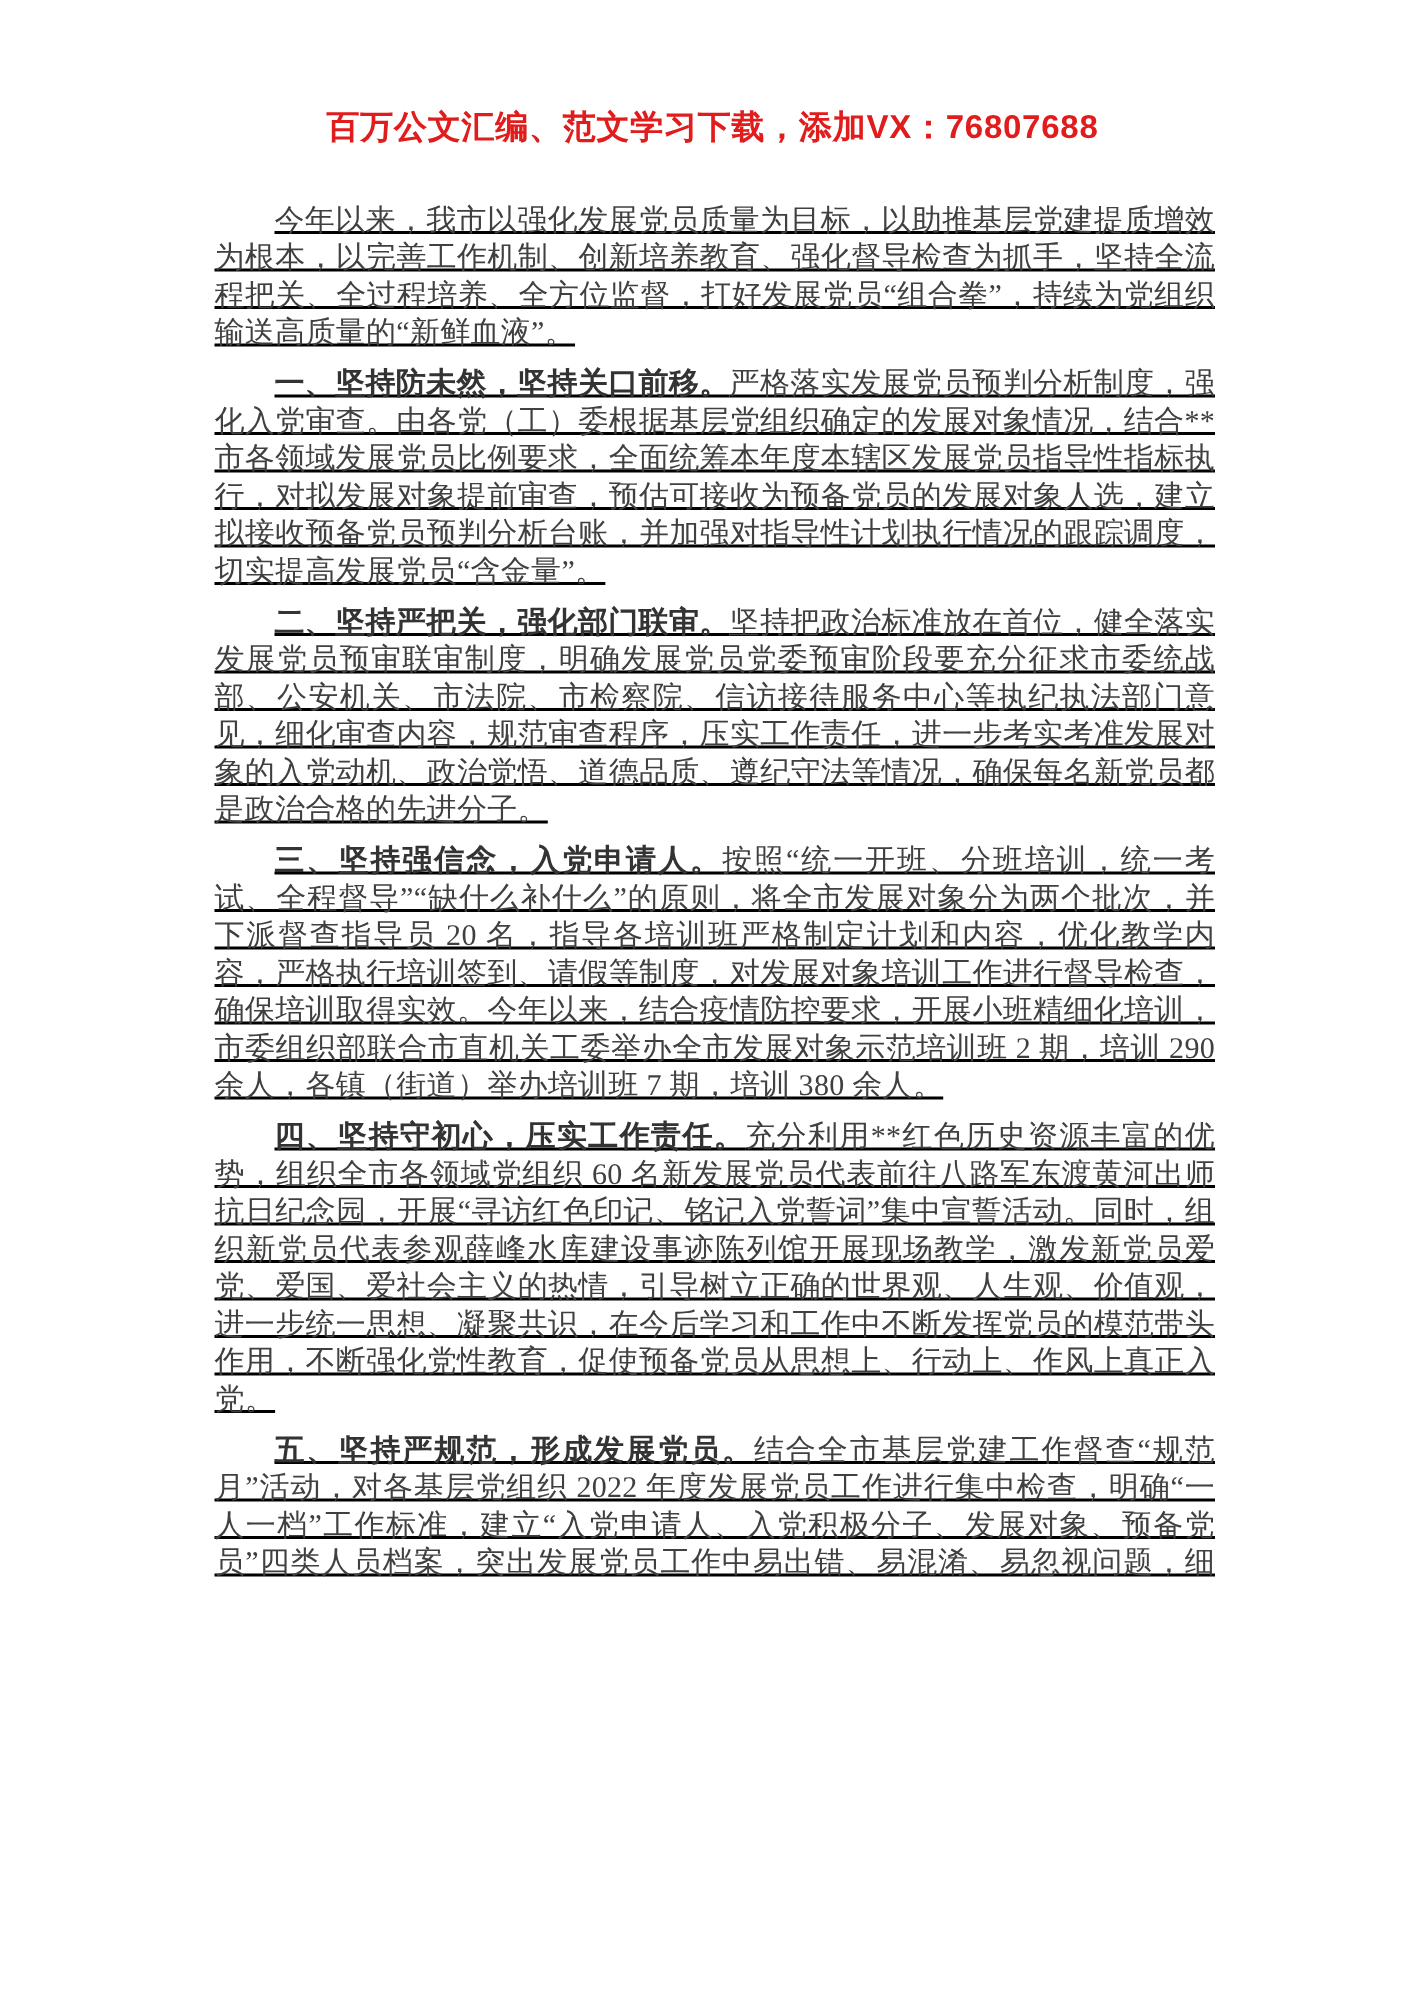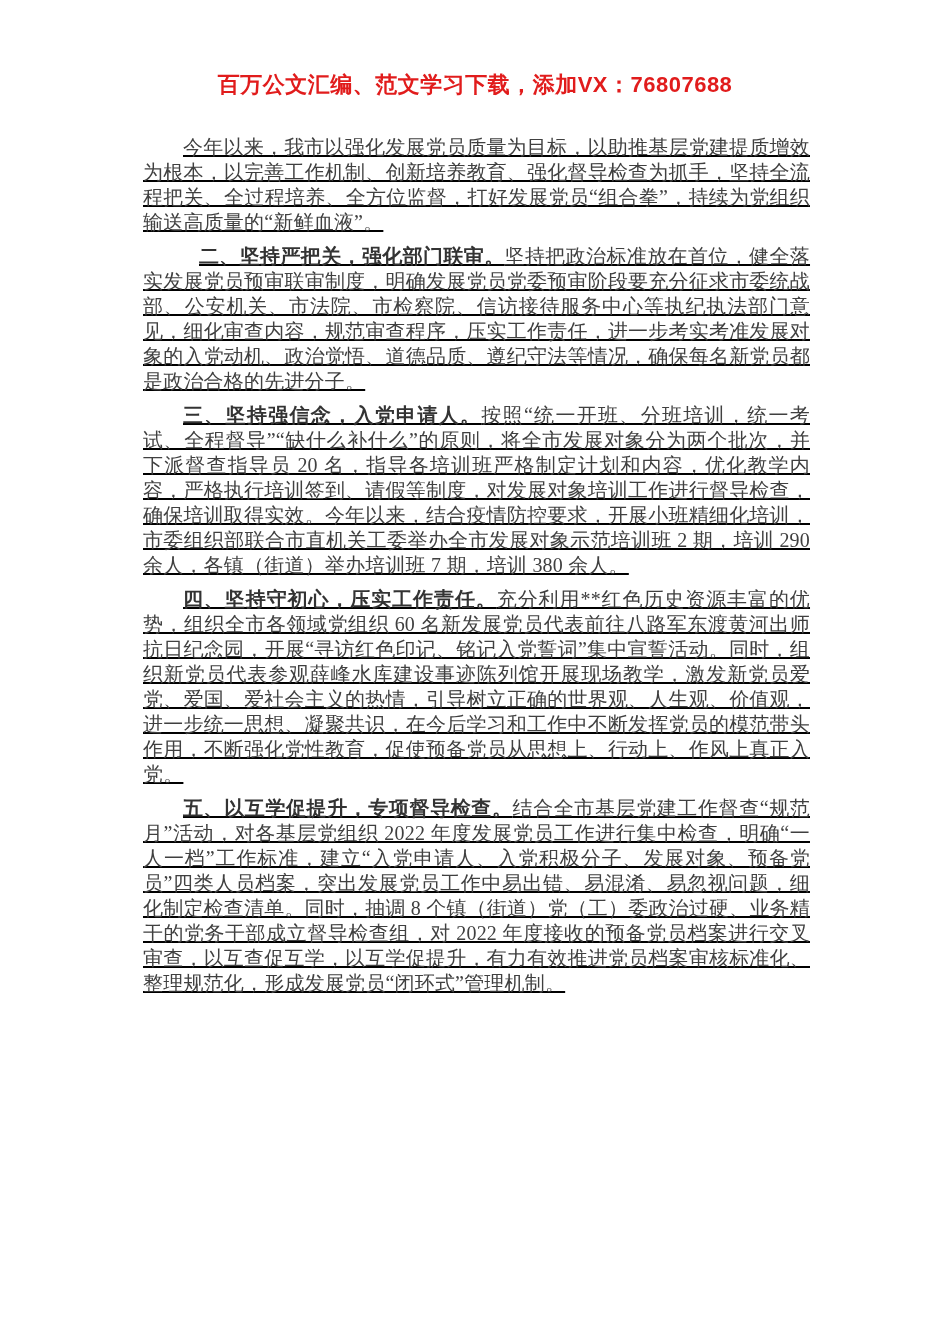--- a/index.html
+++ b/index.html
@@ -38,18 +38,19 @@
     font-weight: 700;
   }
 </style>
 </head>
 <body>
 
 <div class="page">
   <div class="notice" style="color: rgb(225, 28, 28);">百万公文汇编、范文学习下载，添加VX：76807688</div>
   <div class="content" id="paragraph-container">
       <p style="color: rgb(64, 64, 64);">今年以来，我市以强化发展党员质量为目标，以助推基层党建提质增效为根本，以完善工作机制、创新培养教育、强化督导检查为抓手，坚持全流程把关、全过程培养、全方位监督，打好发展党员“组合拳”，持续为党组织输送高质量的“新鲜血液”。</p>
-      <p style="color: rgb(64, 64, 64);"><strong style="color: rgb(51, 51, 51); margin-left: 16px;">二、坚持严把关，强化部门联审。</strong>坚持把政治标准放在首位，健全落实发展党员预审联审制度，明确发展党员党委预审阶段要充分征求市委统战部、公安机关、市法院、市检察院、信访接待服务中心等执纪执法部门意见，细化审查内容，规范审查程序，压实工作责任，进一步考实考准发展对象的入党动机、政治觉悟、道德品质、遵纪守法等情况，确保每名新党员都是政治合格的先进分子。</p>
+      <p style="color: rgb(64, 64, 64);"><strong style="color: rgb(51, 51, 51);">一、坚持防未然，坚持关口前移。</strong>严格落实发展党员预判分析制度，强化入党审查。由各党（工）委根据基层党组织确定的发展对象情况，结合**市各领域发展党员比例要求，全面统筹本年度本辖区发展党员指导性指标执行，对拟发展对象提前审查，预估可接收为预备党员的发展对象人选，建立拟接收预备党员预判分析台账，并加强对指导性计划执行情况的跟踪调度，切实提高发展党员“含金量”。</p>
+      <p style="color: rgb(64, 64, 64);"><strong style="color: rgb(51, 51, 51);">二、坚持严把关，强化部门联审。</strong>坚持把政治标准放在首位，健全落实发展党员预审联审制度，明确发展党员党委预审阶段要充分征求市委统战部、公安机关、市法院、市检察院、信访接待服务中心等执纪执法部门意见，细化审查内容，规范审查程序，压实工作责任，进一步考实考准发展对象的入党动机、政治觉悟、道德品质、遵纪守法等情况，确保每名新党员都是政治合格的先进分子。</p>
       <p style="color: rgb(64, 64, 64);"><strong style="color: rgb(51, 51, 51);">三、坚持强信念，入党申请人。</strong>按照“统一开班、分班培训，统一考试、全程督导”“缺什么补什么”的原则，将全市发展对象分为两个批次，并下派督查指导员 20 名，指导各培训班严格制定计划和内容，优化教学内容，严格执行培训签到、请假等制度，对发展对象培训工作进行督导检查，确保培训取得实效。今年以来，结合疫情防控要求，开展小班精细化培训，市委组织部联合市直机关工委举办全市发展对象示范培训班 2 期，培训 290 余人，各镇（街道）举办培训班 7 期，培训 380 余人。</p>
       <p style="color: rgb(64, 64, 64);"><strong style="color: rgb(51, 51, 51);">四、坚持守初心，压实工作责任。</strong>充分利用**红色历史资源丰富的优势，组织全市各领域党组织 60 名新发展党员代表前往八路军东渡黄河出师抗日纪念园，开展“寻访红色印记、铭记入党誓词”集中宣誓活动。同时，组织新党员代表参观薛峰水库建设事迹陈列馆开展现场教学，激发新党员爱党、爱国、爱社会主义的热情，引导树立正确的世界观、人生观、价值观，进一步统一思想、凝聚共识，在今后学习和工作中不断发挥党员的模范带头作用，不断强化党性教育，促使预备党员从思想上、行动上、作风上真正入党。</p>
-      <p style="color: rgb(64, 64, 64);"><strong style="color: rgb(51, 51, 51);">五、以互学促提升，专项督导检查。</strong>结合全市基层党建工作督查“规范月”活动，对各基层党组织 2022 年度发展党员工作进行集中检查，明确“一人一档”工作标准，建立“入党申请人、入党积极分子、发展对象、预备党员”四类人员档案，突出发展党员工作中易出错、易混淆、易忽视问题，细化制定检查清单。同时，抽调 8 个镇（街道）党（工）委政治过硬、业务精干的党务干部成立督导检查组，对 2022 年度接收的预备党员档案进行交叉审查，以互查促互学，以互学促提升，有力有效推进党员档案审核标准化、整理规范化，形成发展党员“闭环式”管理机制。</p>
+      <p style="color: rgb(64, 64, 64);"><strong style="color: rgb(51, 51, 51);">五、坚持严规范，形成发展党员。</strong>结合全市基层党建工作督查“规范月”活动，对各基层党组织 2022 年度发展党员工作进行集中检查，明确“一人一档”工作标准，建立“入党申请人、入党积极分子、发展对象、预备党员”四类人员档案，突出发展党员工作中易出错、易混淆、易忽视问题，细化制定检查清单。同时，抽调 8 个镇（街道）党（工）委政治过硬、业务精干的党务干部成立督导检查组，对 2022 年度接收的预备党员档案进行交叉审查，以互查促互学，以互学促提升，有力有效推进党员档案审核标准化、整理规范化，形成发展党员“闭环式”管理机制。</p>
     </div>
 </div>
 
 </body></html>

